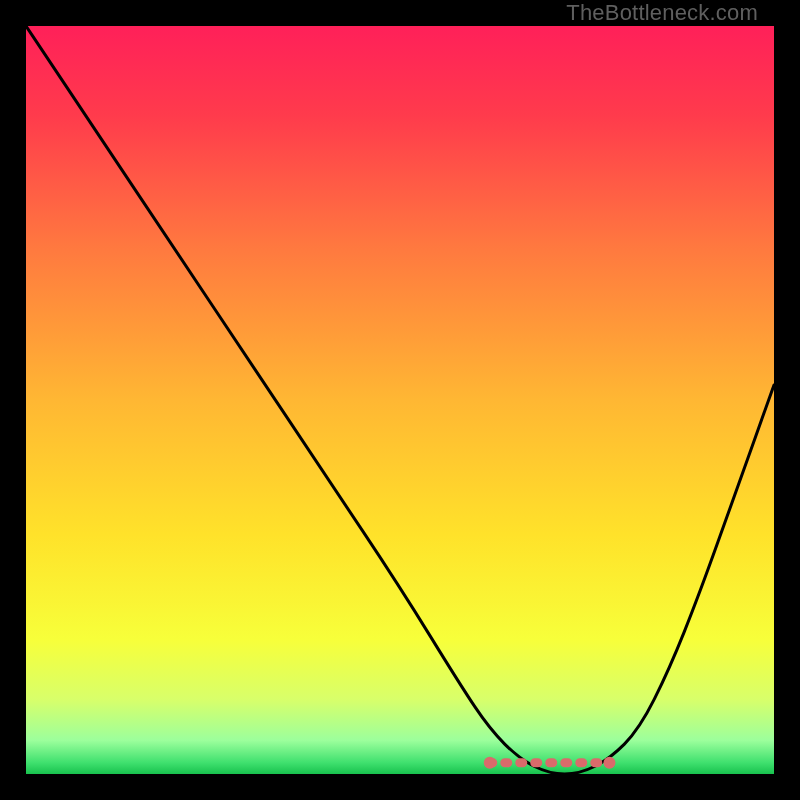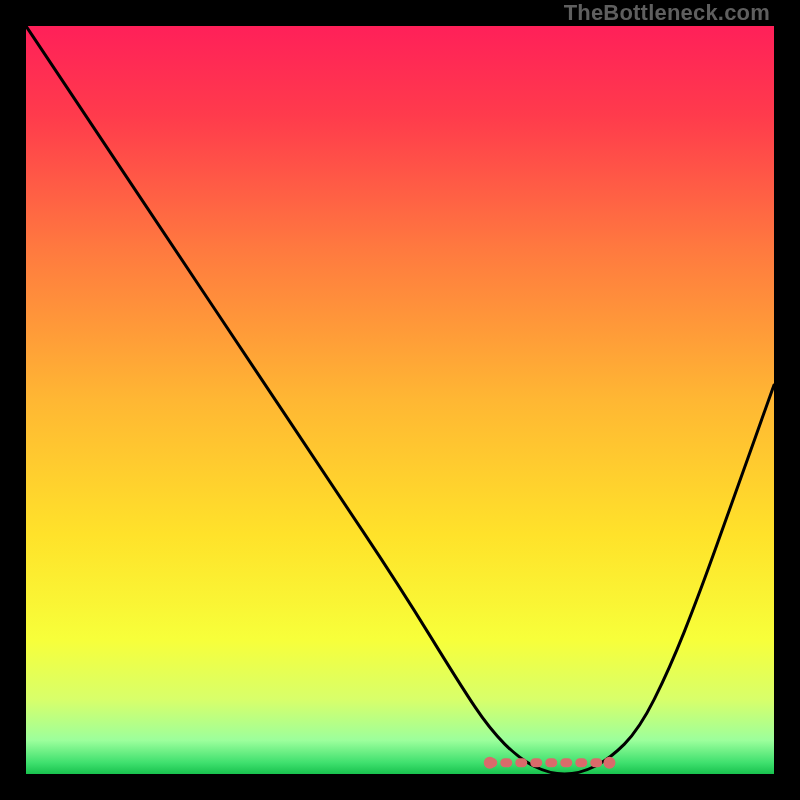--- a/index.html
+++ b/index.html
@@ -22,24 +22,24 @@
   .plot-area {
     position: absolute;
     left: 0;
     top: 0;
     width: 748px;
     height: 748px;
   }
   .watermark {
     position: absolute;
     top: 0px;
-    right: 30px;
+    right: 42px;
     color: #5f5f5f;
     font-size: 22px;
-    font-weight: 700;
+    font-weight: 400;
     letter-spacing: 0.2px;
   }
   svg { display: block; }
 </style>
 </head>
 <body>
 
 <div class="frame">
 
   <svg class="plot-area" viewBox="0 0 748 748" preserveAspectRatio="none">

